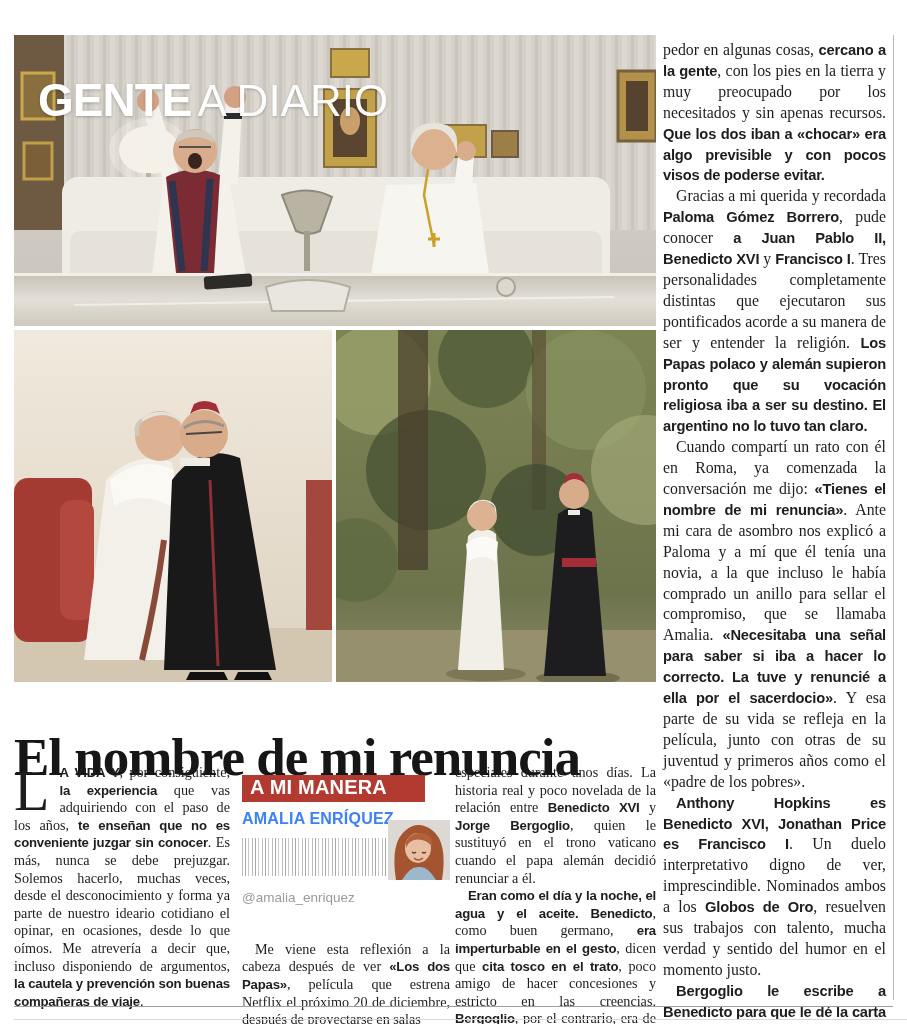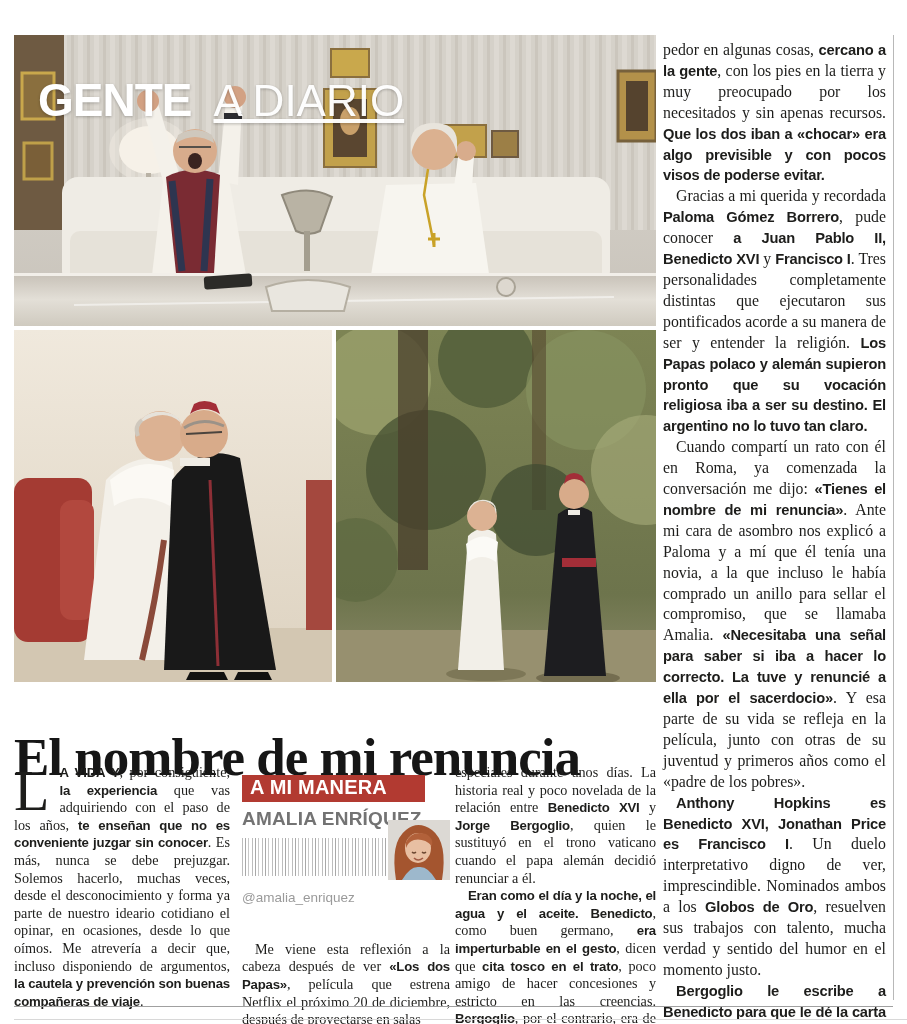--- a/index.html
+++ b/index.html
@@ -10,21 +10,21 @@
   .photo{position:absolute;overflow:hidden;background:#d5d1c8;}
   #photo-top{left:14px;top:35px;width:642px;height:291px;}
   #photo-midleft{left:14px;top:330px;width:318px;height:352px;}
   #photo-midright{left:336px;top:330px;width:320px;height:352px;}
   .photo svg{display:block;width:100%;height:100%;}
 
   
   .masthead{position:absolute;left:24px;top:38px;z-index:5;color:#fff;
     font-family:"Liberation Sans",sans-serif;text-shadow:0 1px 3px rgba(0,0,0,.25);white-space:nowrap;}
   .masthead .bold{font-size:46px;font-weight:800;letter-spacing:-1px;}
-  .masthead .light{font-size:44px;font-weight:400;letter-spacing:0px;opacity:.97;margin-left:22px;text-decoration:underline;}
+  .masthead .light{font-size:44px;font-weight:400;letter-spacing:0px;opacity:.97;margin-left:6px;}
 
   
   .headline{position:absolute;left:14px;top:694px;width:645px;
     font-family:"Liberation Serif",serif;font-weight:700;font-size:53px;letter-spacing:-1px;
     color:#161616;line-height:1.05;}
 
   
   .col{position:absolute;text-align:justify;}
   .col p{margin:0;padding:0;}
   .smallbody{font-size:14.2px;line-height:17.6px;}
@@ -37,22 +37,22 @@
   #col-mid{left:242px;top:775px;width:208px;}
   #col-three{left:455px;top:764px;width:201px;}
   #col-right{left:663px;top:40px;width:223px;height:968px;}
 
   .dropcap{float:left;font-family:"Liberation Serif",serif;font-size:58px;line-height:46px;
     padding:4px 10px 0 0;color:#1d1d1b;}
 
   
   .kicker{background:#b23a31;color:#fff;font-family:"Liberation Sans",sans-serif;
     font-weight:700;font-size:20px;letter-spacing:.2px;padding:4px 8px 5px 8px;width:167px;}
-  .authorname{font-family:"Liberation Sans",sans-serif;font-weight:700;font-size:19px;
-    letter-spacing:.2px;color:#737373;margin-top:8px;}
+  .authorname{font-family:"Liberation Sans",sans-serif;font-weight:700;font-size:16px;
+    letter-spacing:.2px;color:#3b82f6;margin-top:8px;}
   .barcode-wrap{position:relative;margin-top:7px;height:46px;}
   .barcode{position:absolute;left:0;top:4px;width:208px;height:38px;
     background:repeating-linear-gradient(90deg,#bdbdbd 0 1px,transparent 1px 3px,#a9a9a9 3px 4px,transparent 4px 6px,#c9c9c9 6px 7px,transparent 7px 10px);}
   .avatar{position:absolute;right:0;top:-14px;width:62px;height:60px;overflow:hidden;}
   .handle{font-family:"Liberation Sans",sans-serif;font-size:13.5px;color:#9a9a9a;margin-top:9px;}
   #col-mid .bodytext{margin-top:34px;}
 
   
   .vrule{position:absolute;left:893px;top:35px;width:1px;height:965px;background:#b8b8b8;}
   .hrule1{position:absolute;left:14px;top:1006px;width:879px;height:1px;background:#a0a0a0;}

